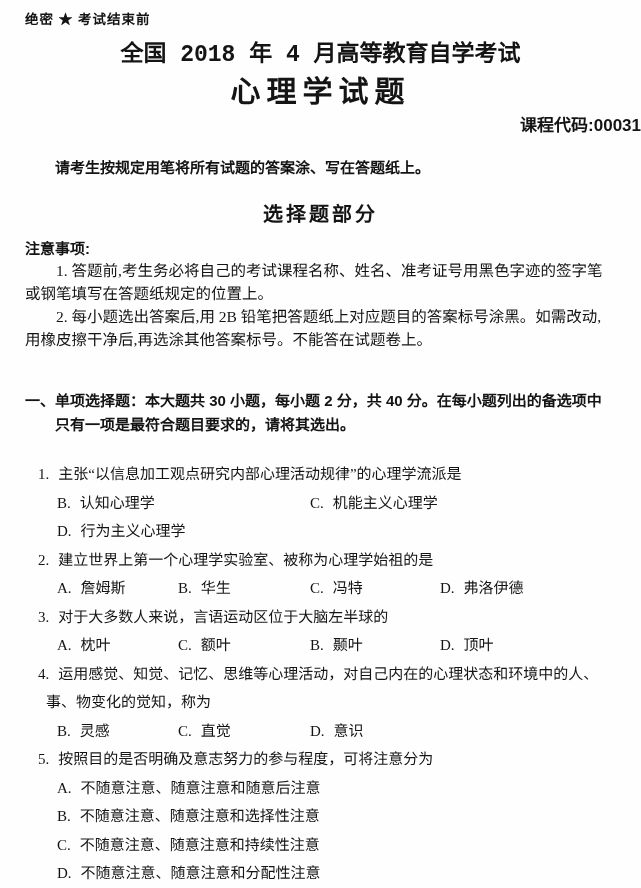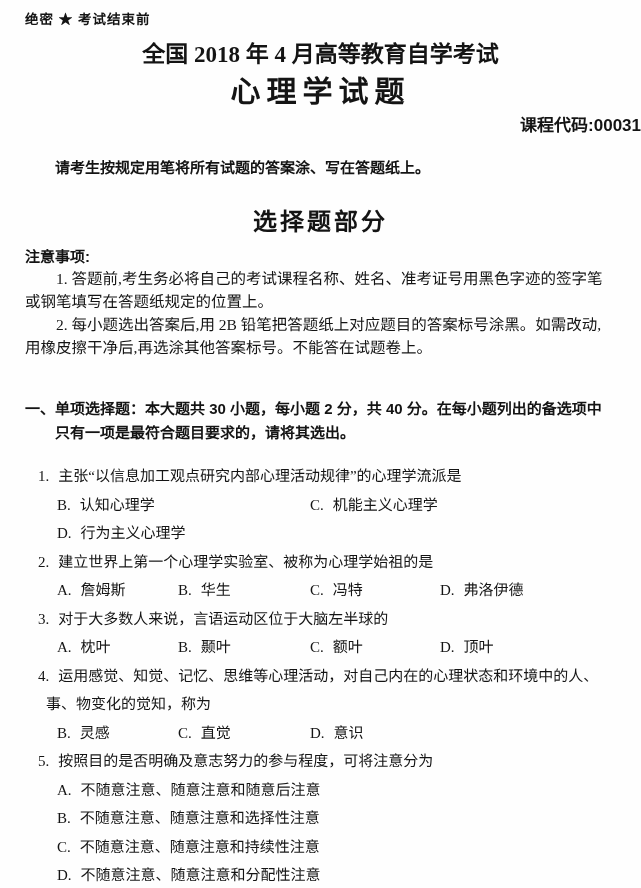--- a/index.html
+++ b/index.html
@@ -17,21 +17,21 @@
   .classification {
     margin: 8px 25px 0;
     font-family: "Liberation Sans", sans-serif;
     font-weight: 700;
     font-size: 13.5px;
     letter-spacing: 1px;
   }
   .title-line1 {
     margin-top: 12px;
     text-align: center;
-    font-family: Liberation Serif, serif;
+    font-family: Liberation Mono, monospace;
     font-weight: 700;
     font-size: 23px;
     line-height: 30px;
   }
   .title-line2 {
     margin-top: 3px;
     text-align: center;
     font-family: "Liberation Sans", sans-serif;
     font-weight: 700;
     font-size: 30px;
@@ -48,25 +48,25 @@
   }
   .notice {
     margin: 20px 25px 0;
     text-indent: 2em;
     font-family: "Liberation Sans", sans-serif;
     font-weight: 700;
     font-size: 15px;
     line-height: 21px;
   }
   .part-title {
-    margin-top: 31px;
-    text-align: center;
-    font-family: "Liberation Sans", sans-serif;
-    font-weight: 700;
-    font-size: 24px;
+    margin-top: 23px;
+    text-align: center;
+    font-family: "Liberation Sans", sans-serif;
+    font-weight: 700;
+    font-size: 20px;
     line-height: 26px;
     letter-spacing: 3px;
   }
   .attn-heading {
     margin: 11px 25px 0;
     font-family: "Liberation Sans", sans-serif;
     font-weight: 700;
     font-size: 15px;
     line-height: 21px;
   }
@@ -79,21 +79,21 @@
   .part-heading {
     margin: 38px 25px 0;
     padding-left: 2em;
     text-indent: -2em;
     font-family: "Liberation Sans", sans-serif;
     font-weight: 700;
     font-size: 15px;
     line-height: 24px;
   }
   .questions {
-    margin-top: 17px;
+    margin-top: 23px;
     font-size: 15px;
     line-height: 28.5px;
   }
   .q-stem {
     margin-left: 38px;
     margin-right: 25px;
     padding-left: 8px;
     text-indent: -8px;
   }
   .qnum { margin-right: 9px; }
@@ -161,22 +161,22 @@
         <div><span class="opt-label">B.</span><span>华生</span></div>
         <div><span class="opt-label">C.</span><span>冯特</span></div>
         <div><span class="opt-label">D.</span><span>弗洛伊德</span></div>
       </div>
     </div>
 
     <div>
       <p class="q-stem"><span class="qnum">3.</span><span>对于大多数人来说，言语运动区位于大脑左半球的</span></p>
       <div class="opts-4col">
         <div><span class="opt-label">A.</span><span>枕叶</span></div>
+        <div><span class="opt-label">C.</span><span>额叶</span></div>
         <div><span class="opt-label">B.</span><span>颞叶</span></div>
-        <div><span class="opt-label">C.</span><span>额叶</span></div>
         <div><span class="opt-label">D.</span><span>顶叶</span></div>
       </div>
     </div>
 
     <div>
       <p class="q-stem"><span class="qnum">4.</span><span>运用感觉、知觉、记忆、思维等心理活动，对自己内在的心理状态和环境中的人、事、物变化的觉知，称为</span></p>
       <div class="opts-4col">
         <div><span class="opt-label">B.</span><span>灵感</span></div>
         <div><span class="opt-label">C.</span><span>直觉</span></div>
         <div><span class="opt-label">D.</span><span>意识</span></div>

